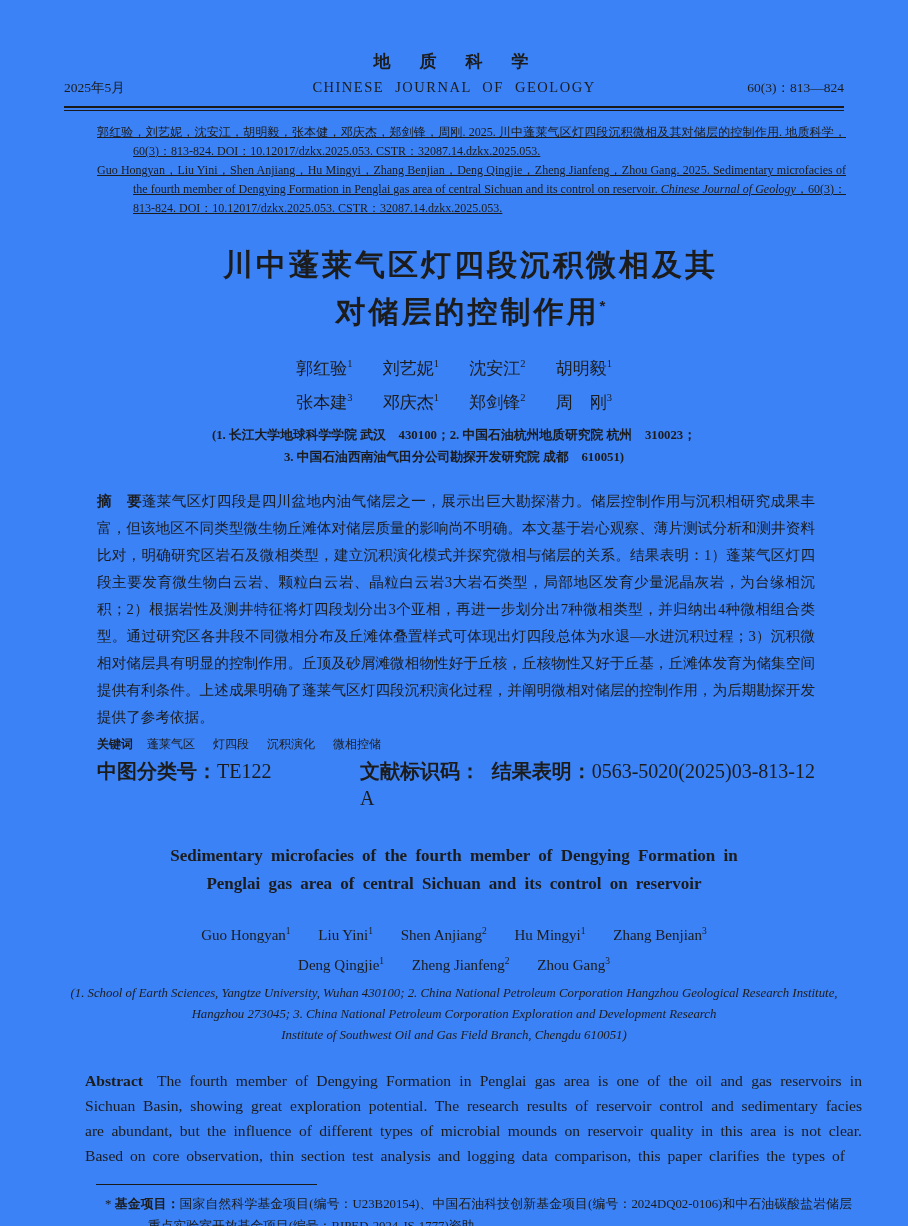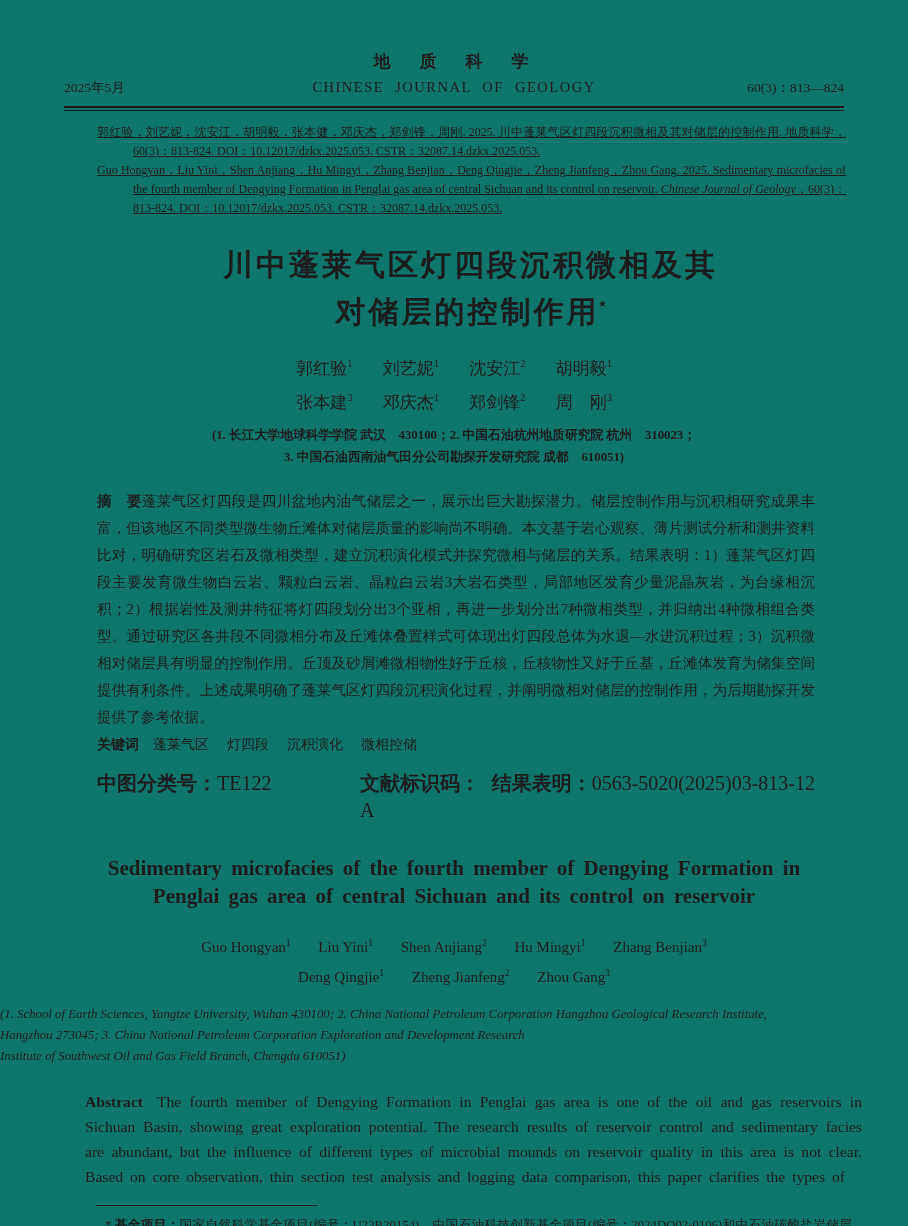--- a/index.html
+++ b/index.html
@@ -1,21 +1,21 @@
 <!DOCTYPE html>
 <html><head>
 <meta charset="utf-8">
 <style>
   * { margin:0; padding:0; box-sizing:border-box; }
   html,body { background:#e8e8e8; }
   .page {
     position:relative;
     width:908px; height:1226px;
     margin:0 auto;
-    background:#0f766e;
+    background:#3b82f6;
     color:#1c1c1c;
     font-family:"Liberation Serif","DejaVu Serif",serif;
     overflow:hidden;
   }
   
   .header { padding:50px 64px 0 64px; }
   .journal-cn {
     text-align:center; font-size:17px; font-weight:bold;
     letter-spacing:6px; font-family:"Liberation Serif","DejaVu Serif",serif;
   }
@@ -49,38 +49,38 @@
   .authors-cn { margin-top:17px; text-align:center; font-size:17px; line-height:30px; }
   .authors-cn .author { margin:0 13px; }
   .authors-cn sup { font-size:10.5px; }
   .affil-cn { margin-top:6px; text-align:center; font-size:12.8px; font-weight:bold; line-height:22px; }
   
   .abstract-cn {
     margin:20px 93px 0 97px;
     font-size:14.6px; line-height:27px; text-align:justify;
   }
   .abstract-cn .lbl { font-weight:bold; margin-right:0; }
-  .keywords { margin:0 93px 12px 97px; font-size:14px; line-height:27px; }
+  .keywords { margin:0 93px 0 97px; font-size:12px; line-height:27px; }
   .keywords .lbl { font-weight:bold; margin-right:14px; }
   .keywords .kw { margin-right:18px; }
   .meta-row {
     margin:0 93px 0 97px; font-size:20px; line-height:27px;
     display:grid; grid-template-columns:263px 1fr auto;
   }
   .meta-row .lbl { font-weight:bold; }
   .meta-row .seg3 { justify-self:end; }
   
   .title-en {
     margin-top:30px; text-align:center;
-    font-size:21px; font-weight:bold; line-height:28px; word-spacing:4px;
+    font-size:17px; font-weight:bold; line-height:28px; word-spacing:4px;
   }
   .authors-en { margin-top:20px; text-align:center; font-size:15px; line-height:26px; }
   .authors-en .author { margin:0 12px; }
   .authors-en sup { font-size:9.5px; }
-  .affil-en { margin-top:14px; text-align:left; font-style:italic; font-size:12.8px; line-height:21px; }
+  .affil-en { margin-top:5px; text-align:center; font-style:italic; font-size:12.8px; line-height:21px; }
   
   .abstract-en {
     margin:22px 46px 0 85px;
     font-size:15.6px; line-height:25px; text-align:justify; word-spacing:3px;
   }
   .abstract-en .lbl { font-weight:bold; margin-right:14px; font-style:normal;margin-top:16px; }
   
   .footnote { margin:16px 56px 0 96px; font-size:12.8px; line-height:21.5px; }
   .fn-rule { width:221px; border-top:1.5px solid #1a1a1a; margin-bottom:9px; }
   .fn-fund { margin-left:9px; padding-left:43px; text-indent:-43px; text-align:justify; }

